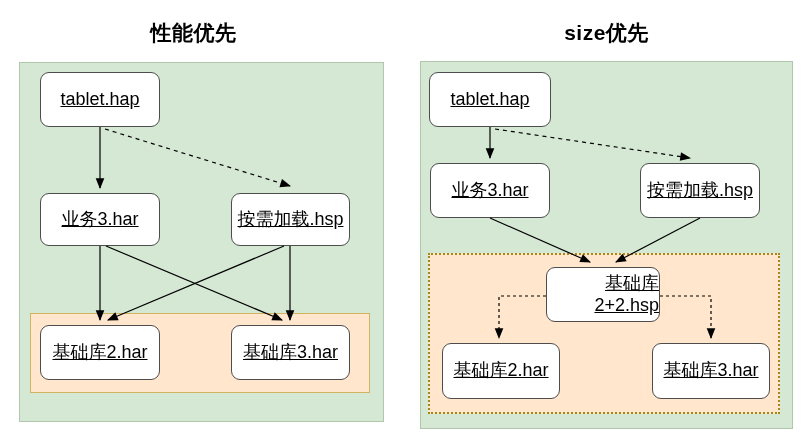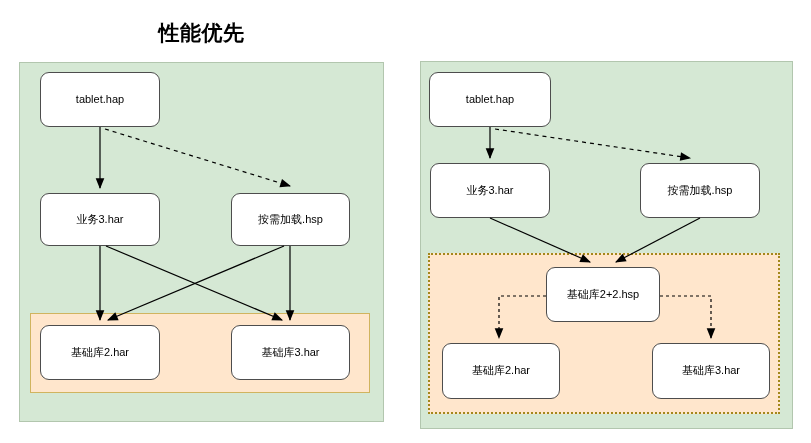--- a/index.html
+++ b/index.html
@@ -21,32 +21,34 @@
   .panel{position:absolute;box-sizing:border-box;}
   .panel.green{background:#d5e8d4;border:1px solid #b2c6ae;}
   .panel.orange-solid{background:#ffe6cc;border:1px solid #d0b45f;}
   .panel.orange-dotted{background:#ffe6cc;border:2px dotted #a3881c;}
   .node{
     position:absolute;box-sizing:border-box;
     background:#ffffff;
     border:1px solid #4d4d4d;
     border-radius:9px;
     display:flex;align-items:center;justify-content:center;
-    font-size:11px;color:#000;
+    font-size:18px;color:#000;
     text-align:right;
     line-height:1.2;
+    text-decoration:underline;
   }
   #edges{position:absolute;left:0;top:0;pointer-events:none;}
 </style>
 </head>
 <body>
 
 <div id="stage">
 
-  <div class="title" style="left:19px;top:19px;width:365px;">性能优先</div>
+  <div class="title" style="left:11px;top:19px;width:365px;">性能优先</div>
+  <div class="title" style="left:420px;top:19px;width:373px;">size优先</div>
 
   <div class="panel green" style="left:19px;top:62px;width:365px;height:360px;"></div>
   <div class="panel orange-solid" style="left:30px;top:313px;width:340px;height:80px;"></div>
 
   <div class="panel green" style="left:420px;top:61px;width:373px;height:368px;"></div>
   <div class="panel orange-dotted" style="left:428px;top:253px;width:352px;height:161px;"></div>
 
   <div class="node" style="left:40px;top:72px;width:120px;height:55px;">tablet.hap</div>
   <div class="node" style="left:40px;top:193px;width:120px;height:53px;">业务3.har</div>
   <div class="node" style="left:231px;top:193px;width:119px;height:53px;">按需加载.hsp</div>

